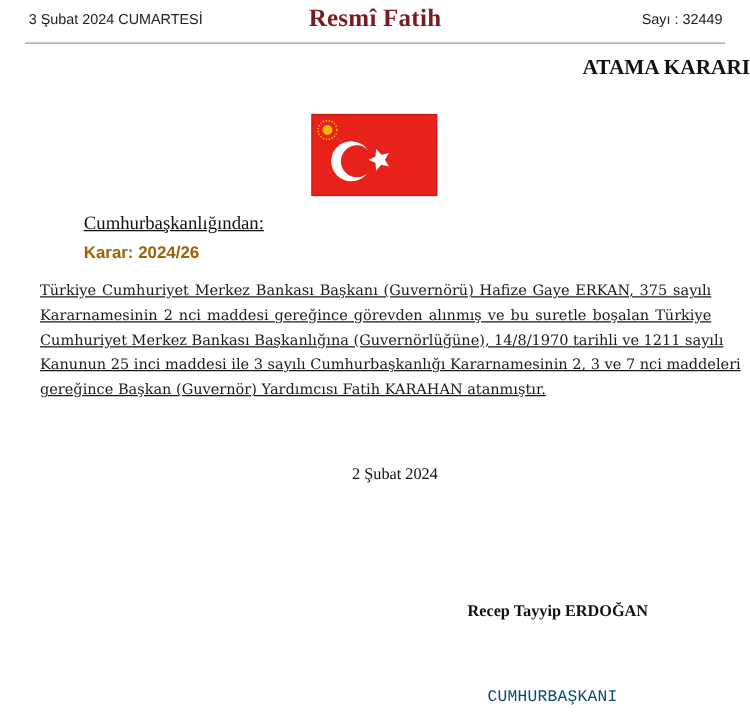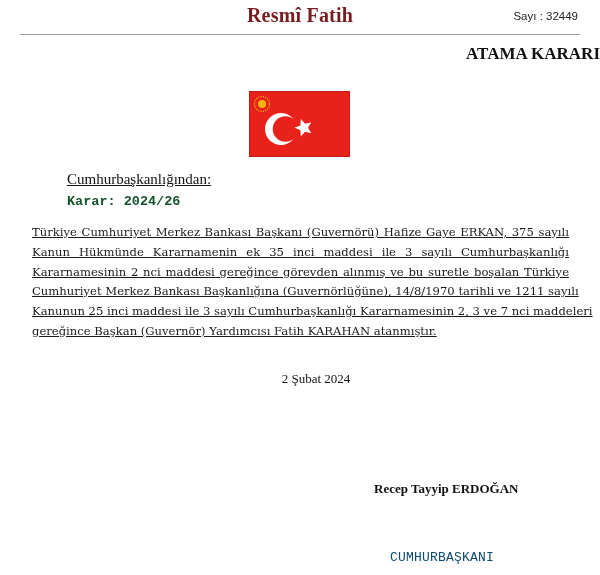--- a/index.html
+++ b/index.html
@@ -74,24 +74,24 @@
       top: 171px;
       font-family: "Liberation Serif", serif;
       font-size: 15px;
       text-decoration: underline;
       color: #111;
     }
     .decision-no {
       position: absolute;
       left: 67px;
       top: 194px;
-      font-family: Liberation Mono, monospace;
+      font-family: Liberation Sans, sans-serif;
       font-weight: bold;
       font-size: 13.5px;
-      color: #14532d;
+      color: #a16207;
     }
     .body-text {
       position: absolute;
       left: 32px;
       width: 537px;
       top: 223px;
       font-family: "DejaVu Serif", serif;
       font-size: 11.6px;
       line-height: 19.8px;
       text-align: justify;
@@ -136,20 +136,21 @@
       font-size: 13px;
       color: #0c4a6e;
       letter-spacing: 0.2px;
       margin-top: 42px;
     }
   </style>
 </head>
 <body>
 
 <div class="header">
+  <span class="header-date">3 Şubat 2024 CUMARTESİ</span>
   <span class="header-title">Resmî Fatih</span>
   <span class="header-issue">Sayı : 32449</span>
 </div>
 
 <div class="doc-title">ATAMA KARARI</div>
 
 <svg class="flag" viewBox="0 0 101 66" xmlns="http://www.w3.org/2000/svg">
   <rect x="0" y="0" width="101" height="66" fill="#e8221b"></rect>
   <rect x="0.5" y="0.5" width="100" height="65" fill="none" stroke="#c41a14" stroke-width="1"></rect>
 
@@ -162,21 +163,20 @@
   <circle cx="36.5" cy="38" r="12.8" fill="#e8221b"></circle>
 
   <polygon fill="#ffffff" points="54.5,27.6 57.0,33.5 63.3,34.0 58.5,38.1 60.0,44.3 54.5,41.0 49.0,44.3 50.5,38.1 45.7,34.0 52.0,33.5" transform="rotate(-18 54.5 36)"></polygon>
 </svg>
 
 <div class="issuer">Cumhurbaşkanlığından:</div>
 <div class="decision-no">Karar: 2024/26</div>
 
 <p class="body-text">
   <span class="line">Türkiye Cumhuriyet Merkez Bankası Başkanı (Guvernörü) Hafize Gaye ERKAN, 375 sayılı</span>
-  <span class="line">Kanun Hükmünde Kararnamenin ek 35 inci maddesi ile 3 sayılı Cumhurbaşkanlığı</span>
   <span class="line">Kararnamesinin 2 nci maddesi gereğince görevden alınmış ve bu suretle boşalan Türkiye</span>
   <span class="line">Cumhuriyet Merkez Bankası Başkanlığına (Guvernörlüğüne), 14/8/1970 tarihli ve 1211 sayılı</span>
   <span class="line">Kanunun 25 inci maddesi ile 3 sayılı Cumhurbaşkanlığı Kararnamesinin 2, 3 ve 7 nci maddeleri</span>
   <span class="line last">gereğince Başkan (Guvernör) Yardımcısı Fatih KARAHAN atanmıştır.</span>
 </p>
 
 <div class="sign-date">2 Şubat 2024</div>
 <div class="signer-name">Recep Tayyip ERDOĞAN</div>
 <div class="signer-title">CUMHURBAŞKANI</div>
 

